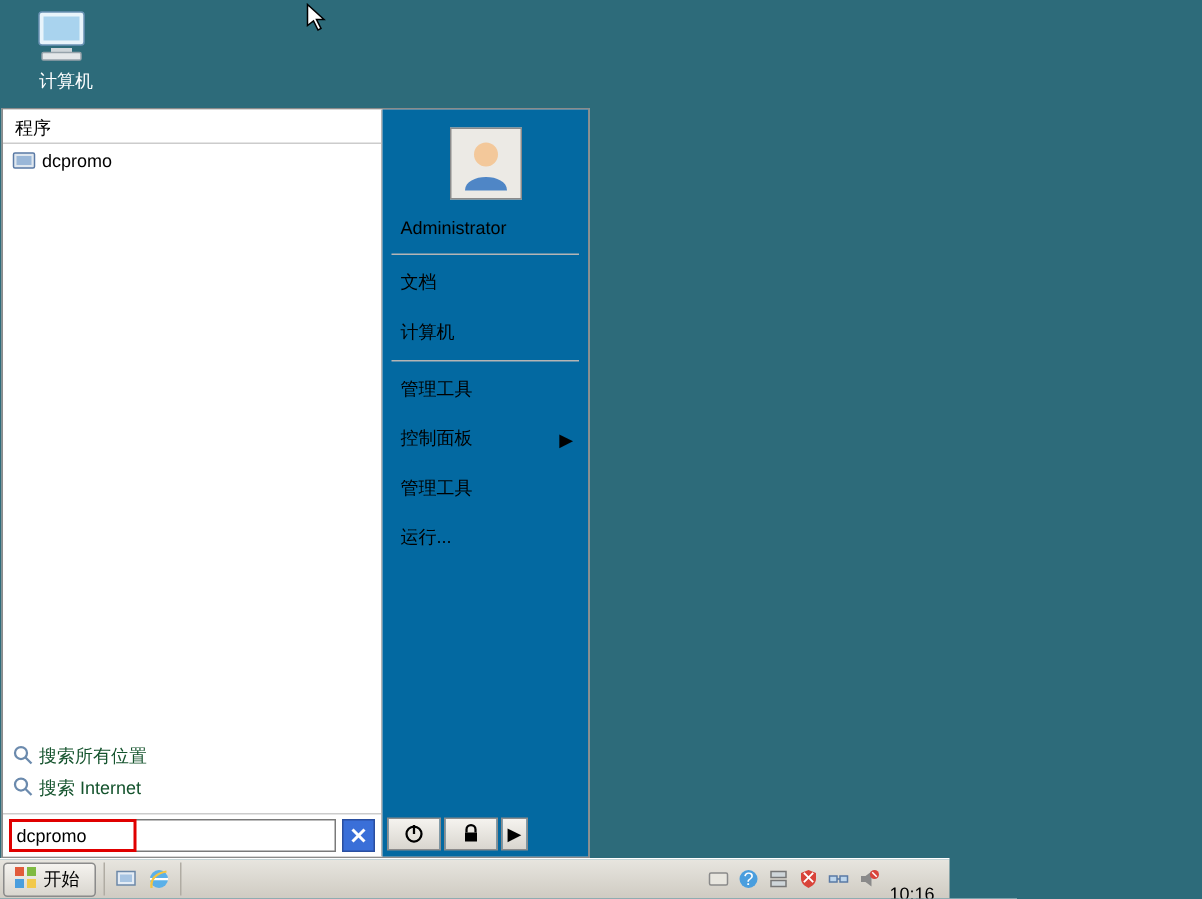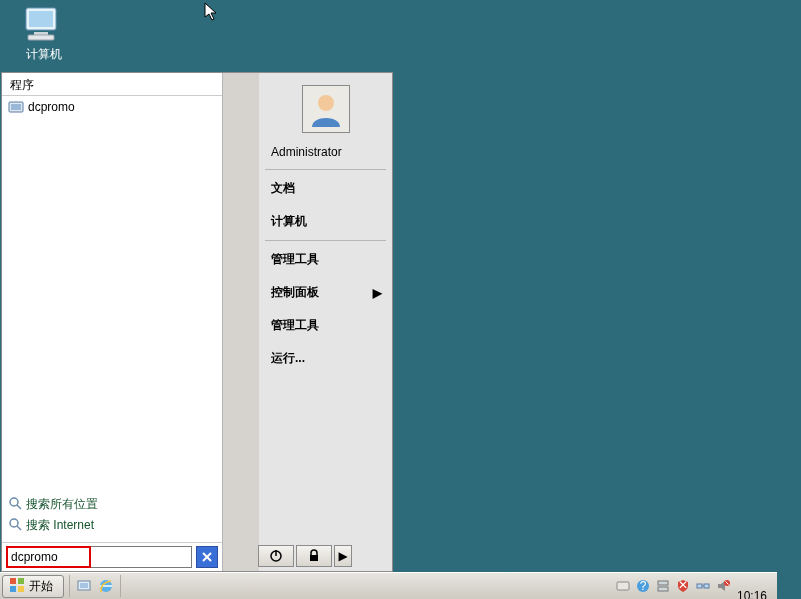--- a/index.html
+++ b/index.html
@@ -24,21 +24,21 @@
 
 .startmenu {
   position: absolute;
   left: 1px; bottom: 27px;
   width: 392px; height: 500px;
   background: #d6d3ce;
   border: 1px solid #8b8b8b;
   display: flex;
 }
 .sm-left {
-  width: 221px; background: #fff; border-right: 1px solid #b5b5b5;
+  width: 253px; background: #fff; border-right: 1px solid #b5b5b5;
   display: flex; flex-direction: column;
 }
 .sm-header {
   padding: 4px 8px 1px; color: #000; font-weight: normal;
   border-bottom: 1px solid #ccc;
 }
 .sm-results {
   flex: 1; overflow: auto; padding: 2px 0;
 }
 .sm-result-item {
@@ -70,40 +70,39 @@
 }
 .sm-clear {
   width: 22px; height: 22px; margin: 3px 4px 3px 4px;
   background: #3a6fd8; border: 1px solid #2a4fa0;
   display: flex; align-items: center; justify-content: center;
   cursor: pointer;
 }
 
 
 .sm-right {
-  flex: 1; background: #e5e5e5;
+  flex: 1; background: #0369a1;
   display: flex; flex-direction: column;
   padding: 8px 0 0;
-  margin-left: 36px;
 }
 .sm-user {
   display: flex; justify-content: center; padding: 4px 0 10px;
 }
 .sm-user-pic {
   width: 48px; height: 48px;
   border: 1px solid #8b8b8b; background: #eceae5;
   display:flex;align-items:center;justify-content:center;
 }
 .sm-user-name {
   text-align: left; padding: 2px 12px 8px;
 }
 .sm-sep { height: 1px; background: #b5b5b5; margin: 2px 6px; }
 .sm-ritems { padding: 0; }
 .sm-ritem {
-  padding: 8px 12px; cursor: default; position: relative; font-weight: bold;
+  padding: 8px 12px; cursor: default; position: relative;
 }
 .sm-ritem .arrow {
   position: absolute; right: 10px; top: 50%; transform: translateY(-50%);
 }
 
 .sm-bottom-btns {
   position: absolute; left: 256px; bottom: 2px;
   display: flex; gap: 2px; align-items: center;
   height: 26px;
 }
@@ -112,21 +111,21 @@
   border: 1px solid #8b8b8b;
   background: linear-gradient(#f5f3ef,#d9d6cf);
   display: flex; align-items: center; justify-content: center;
   cursor: pointer;
 }
 .sm-btn.last { width: 18px; }
 
 
 .taskbar {
   position: absolute; left: 0; bottom: 0;
-  width: 777px; height: 27px;
+  width: 633px; height: 27px;
   background: linear-gradient(#e7e5df,#cfcbc2);
   border-top: 1px solid #fff;
   display: flex; align-items: center;
 }
 .tb-start {
   height: 23px; margin: 0 2px;
   padding: 0 10px 0 6px;
   background: linear-gradient(#f5f3ef,#d9d6cf);
   border: 1px solid #8b8b8b; border-radius: 3px;
   display: flex; align-items: center; gap: 4px;

